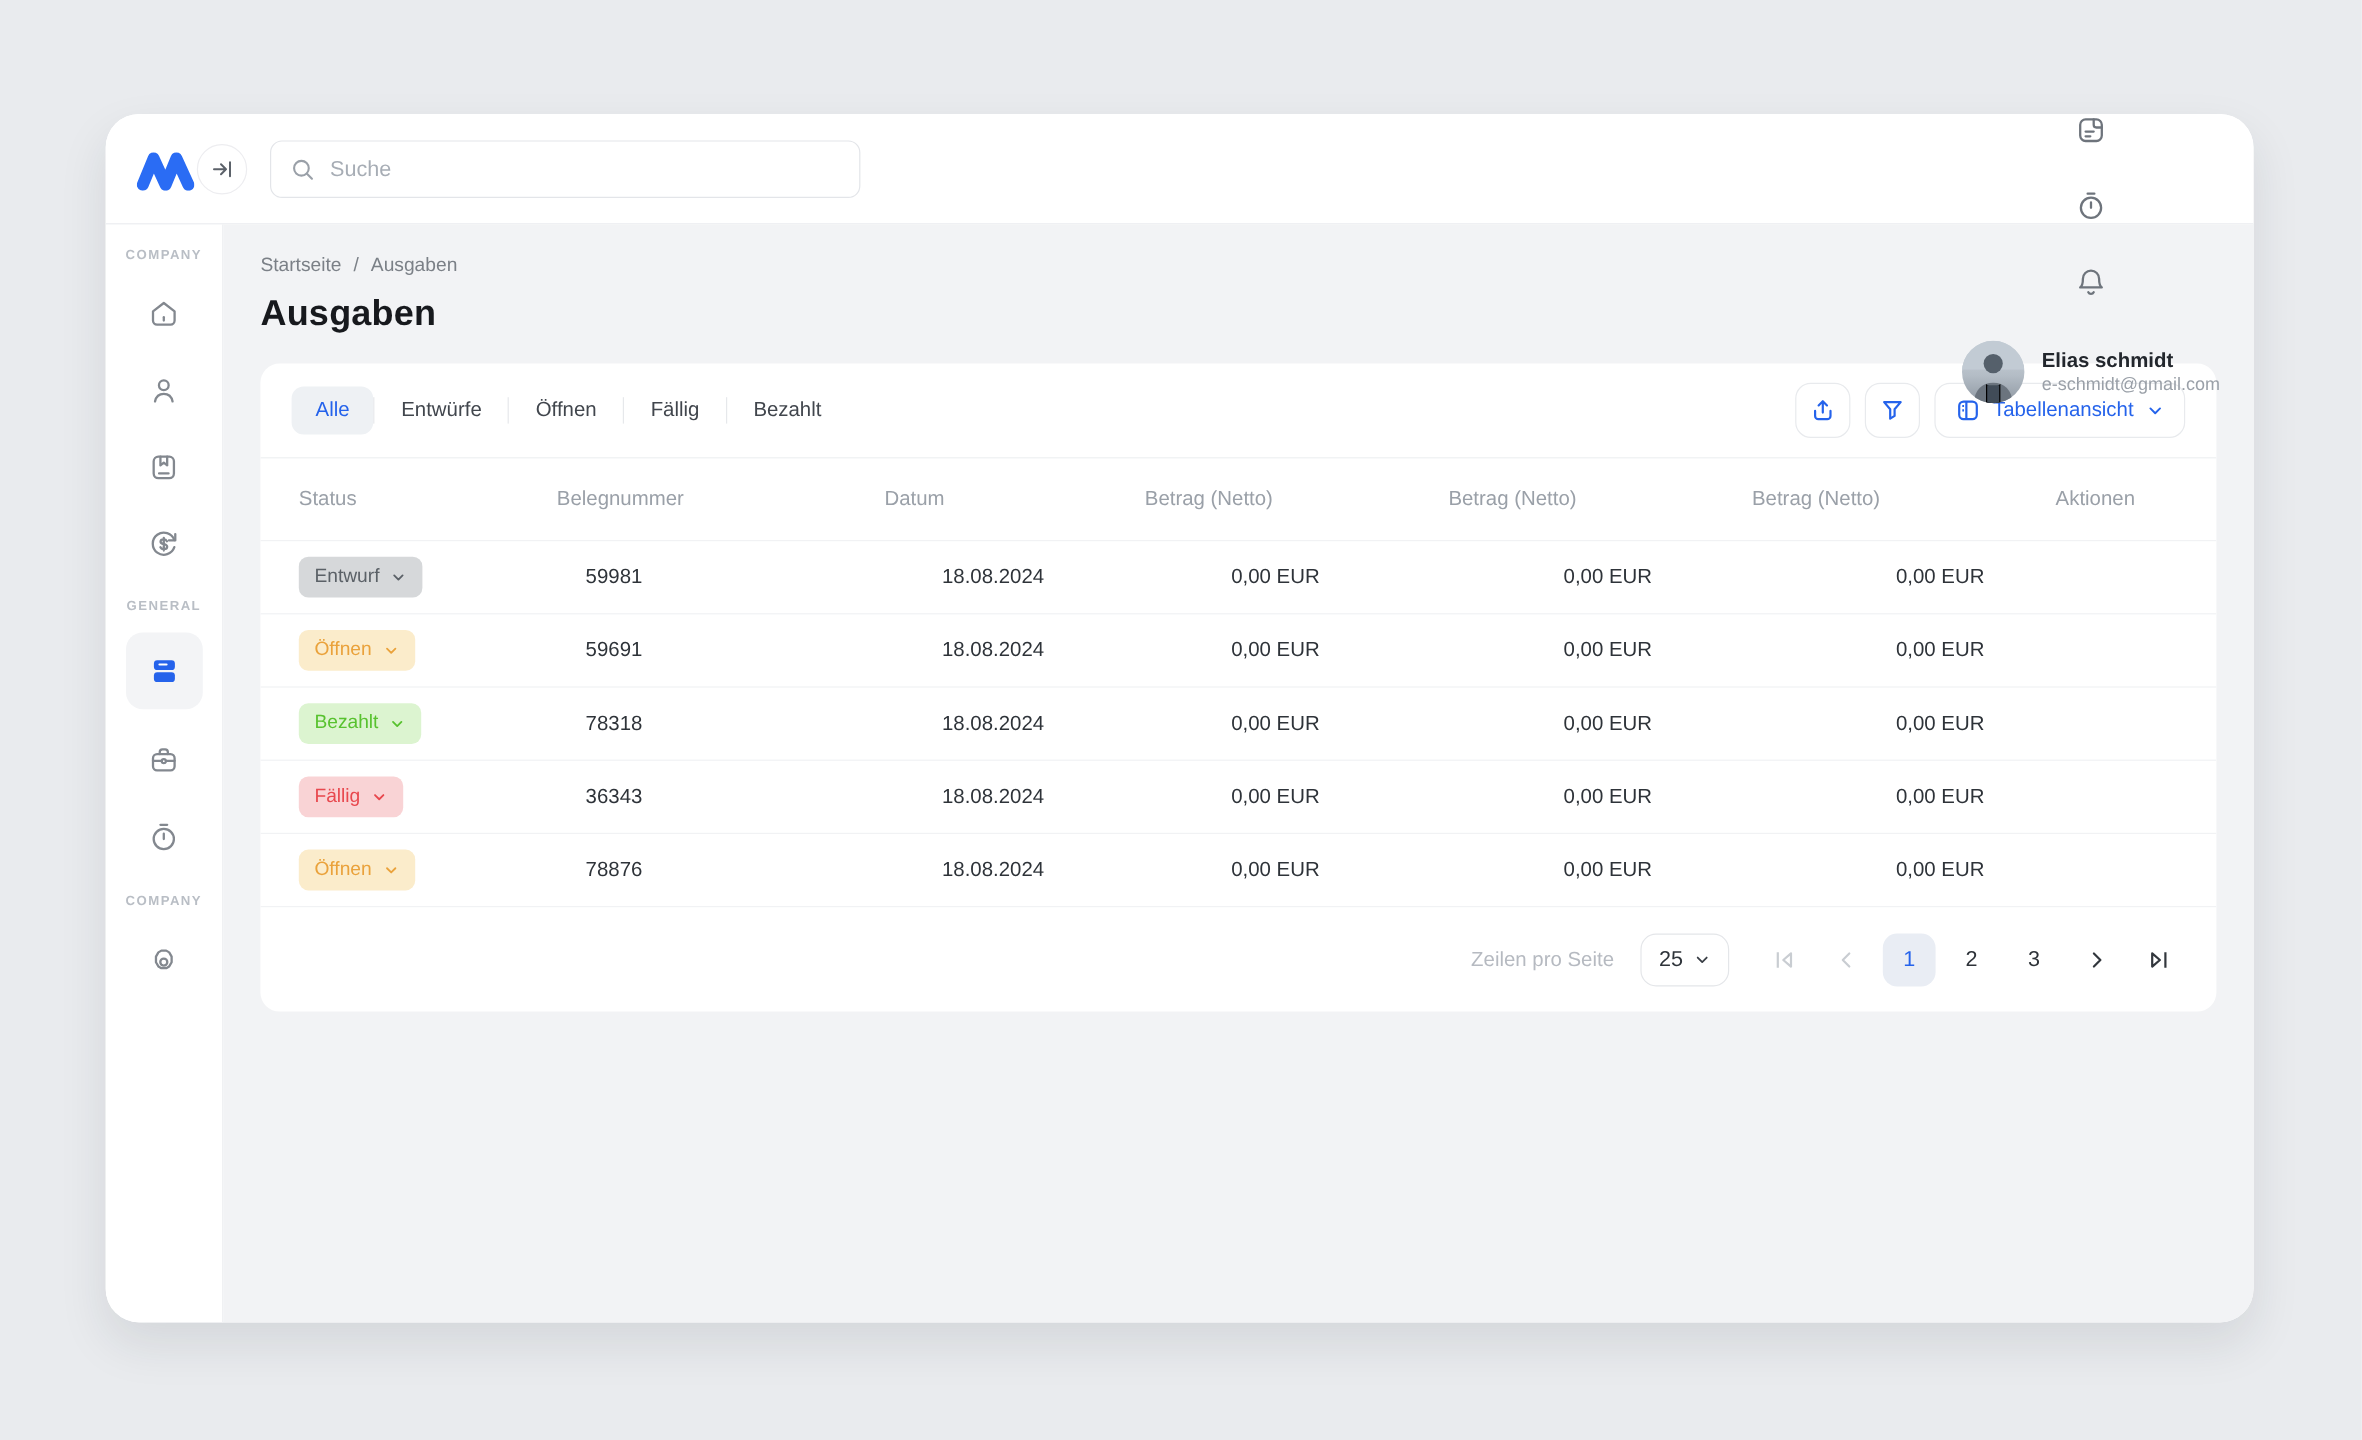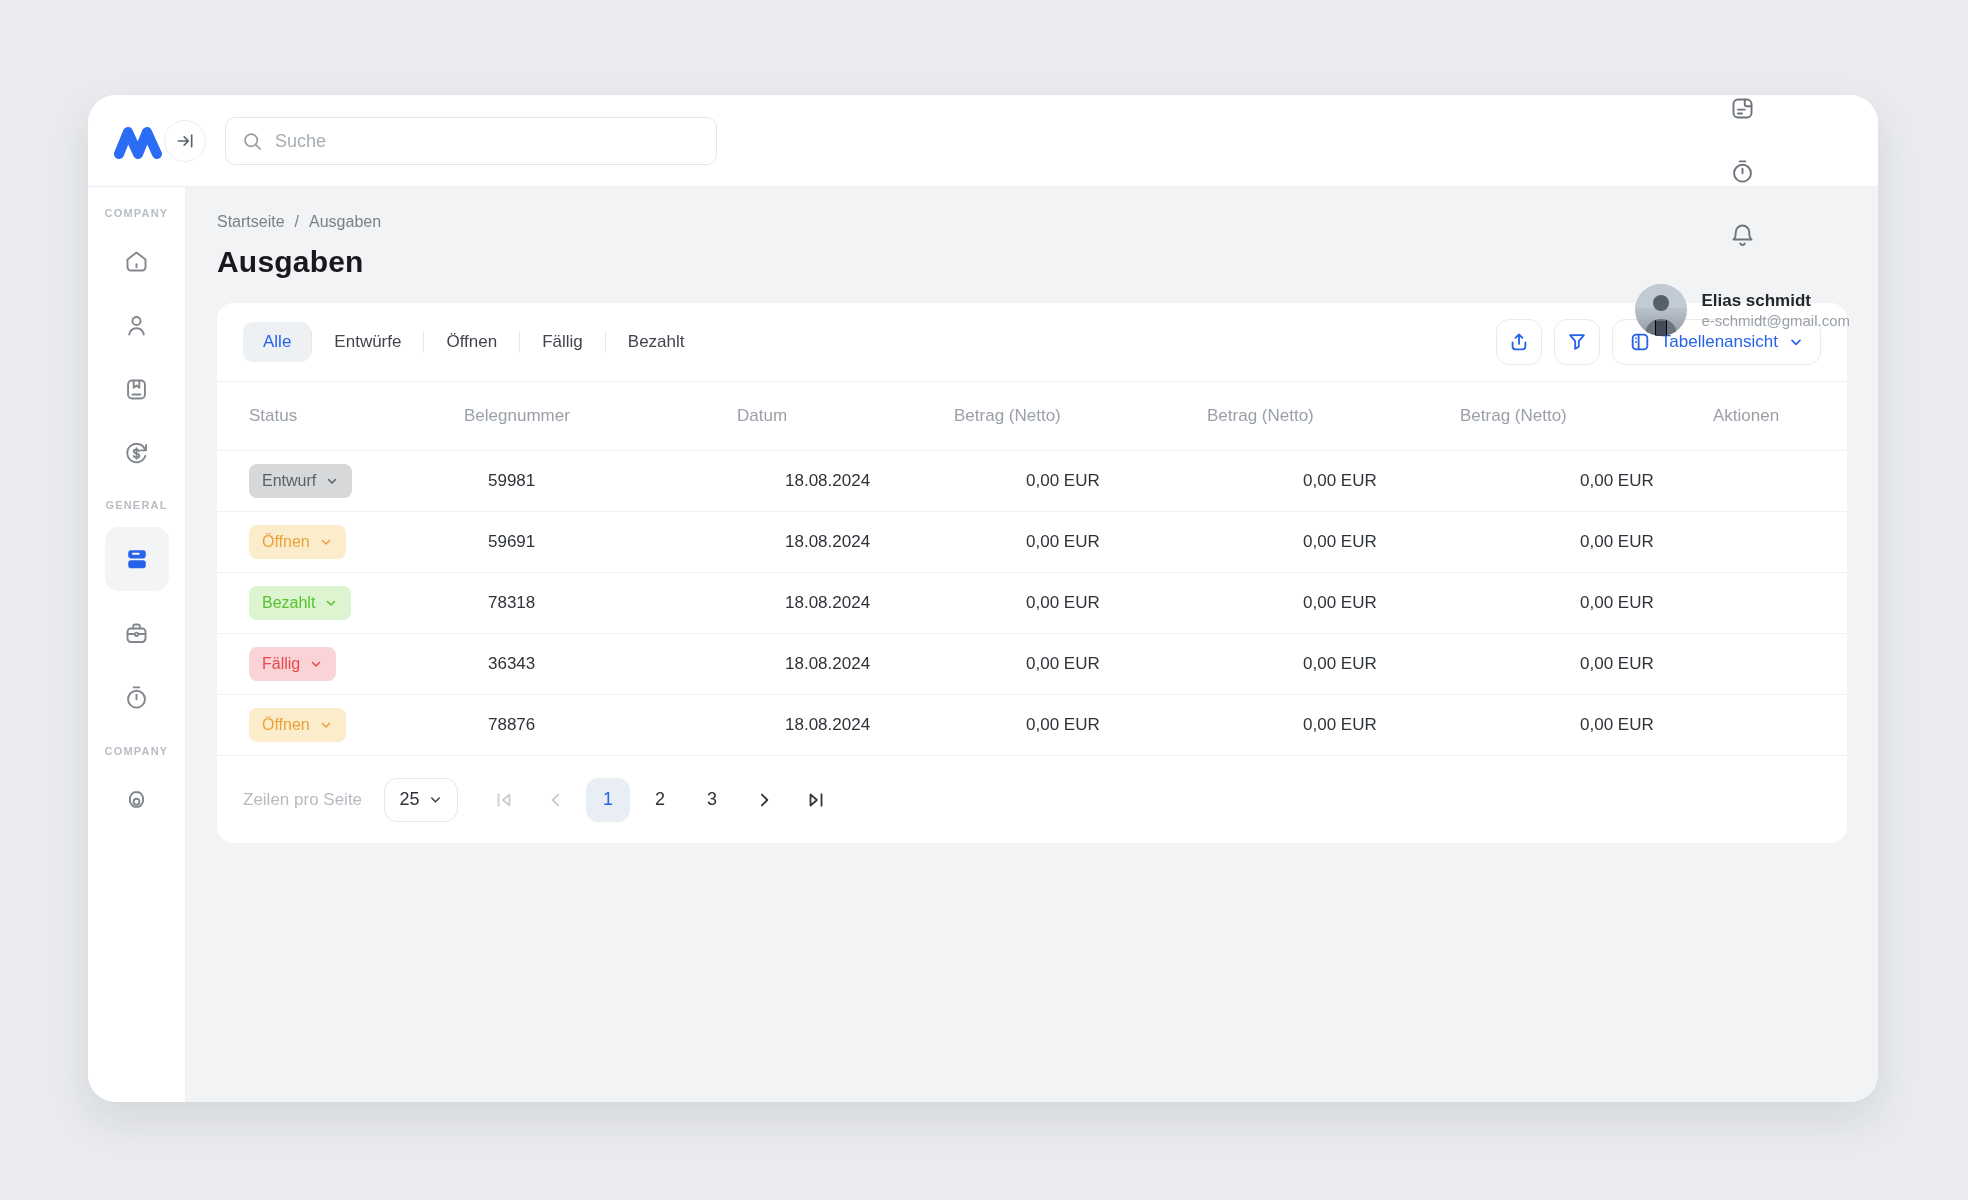--- a/index.html
+++ b/index.html
@@ -65,21 +65,21 @@
   .badge svg{flex:none;}
   .badge-draft{background:#d6d8da;color:#5b6167;}
   .badge-open{background:#fbeccb;color:#eaa23b;}
   .badge-paid{background:#dcf4d0;color:#58c22f;}
   .badge-due{background:#f9d3d5;color:#e8484e;}
   .actions{display:flex;align-items:center;gap:13px;}
   .act{cursor:pointer;color:var(--disabled);}
   .act.danger{color:var(--danger);}
 
   
-  .pagination{height:88px;border-top:1px solid var(--row-div);display:flex;align-items:center;padding:0 26px;gap:8px;}
+  .pagination{height:88px;border-top:1px solid var(--row-div);display:flex;align-items:center;justify-content:flex-end;padding:0 26px;gap:8px;}
   .rpp-label{color:#b6bac1;font-size:17px;margin-right:14px;}
   .rpp-select{height:44px;min-width:74px;border:1px solid #e4e6e9;border-radius:13px;display:flex;align-items:center;justify-content:center;gap:8px;font-size:18px;color:#2e3339;cursor:pointer;margin-right:16px;}
   .pg-icon{width:44px;height:44px;display:flex;align-items:center;justify-content:center;cursor:pointer;color:#32373d;}
   .pg-icon.disabled{color:#c9cdd2;cursor:default;}
   .pg-num{width:44px;height:44px;border-radius:12px;display:flex;align-items:center;justify-content:center;font-size:18px;color:#2e3339;cursor:pointer;}
   .pg-num.active{background:#e9edf4;color:var(--accent);}
 </style>
 </head>
 <body>
 

